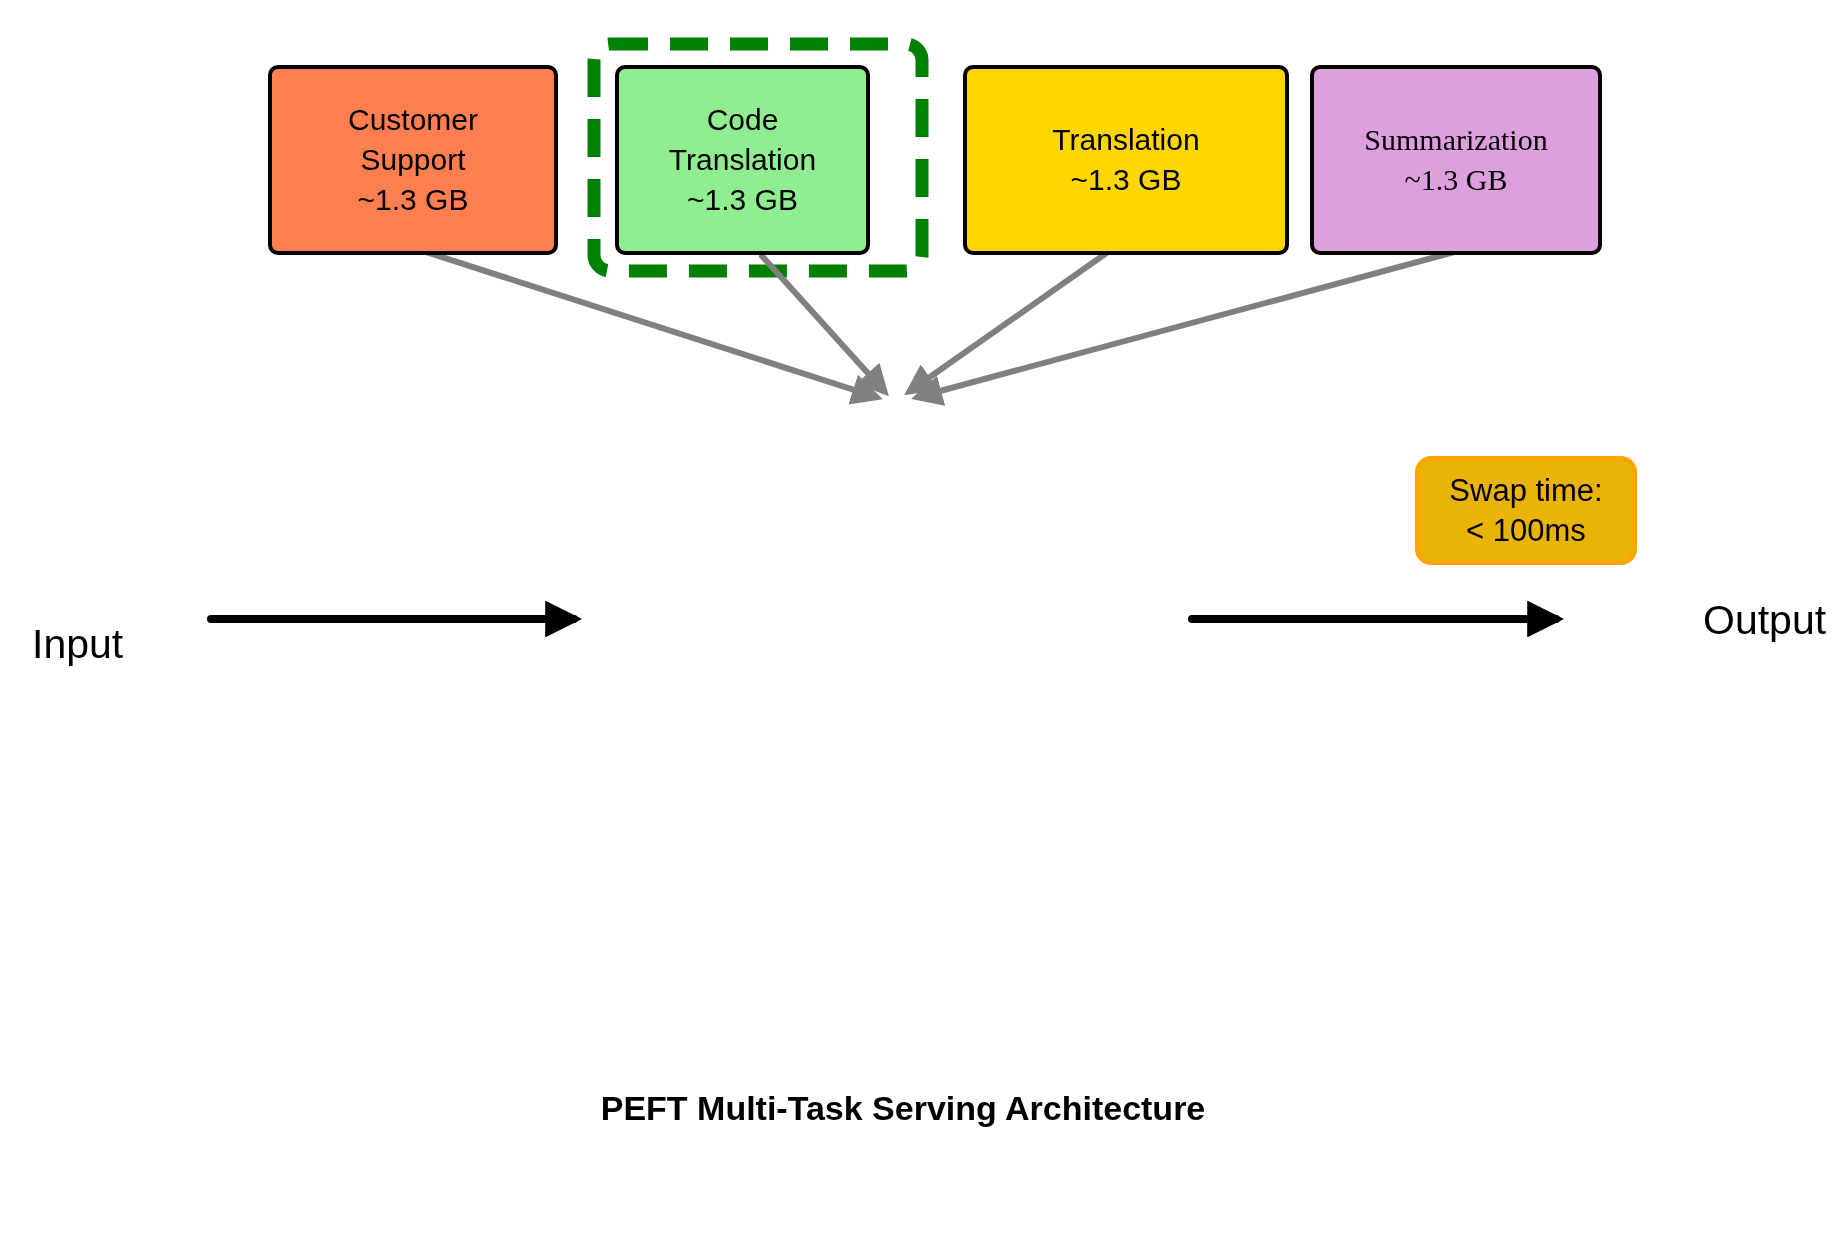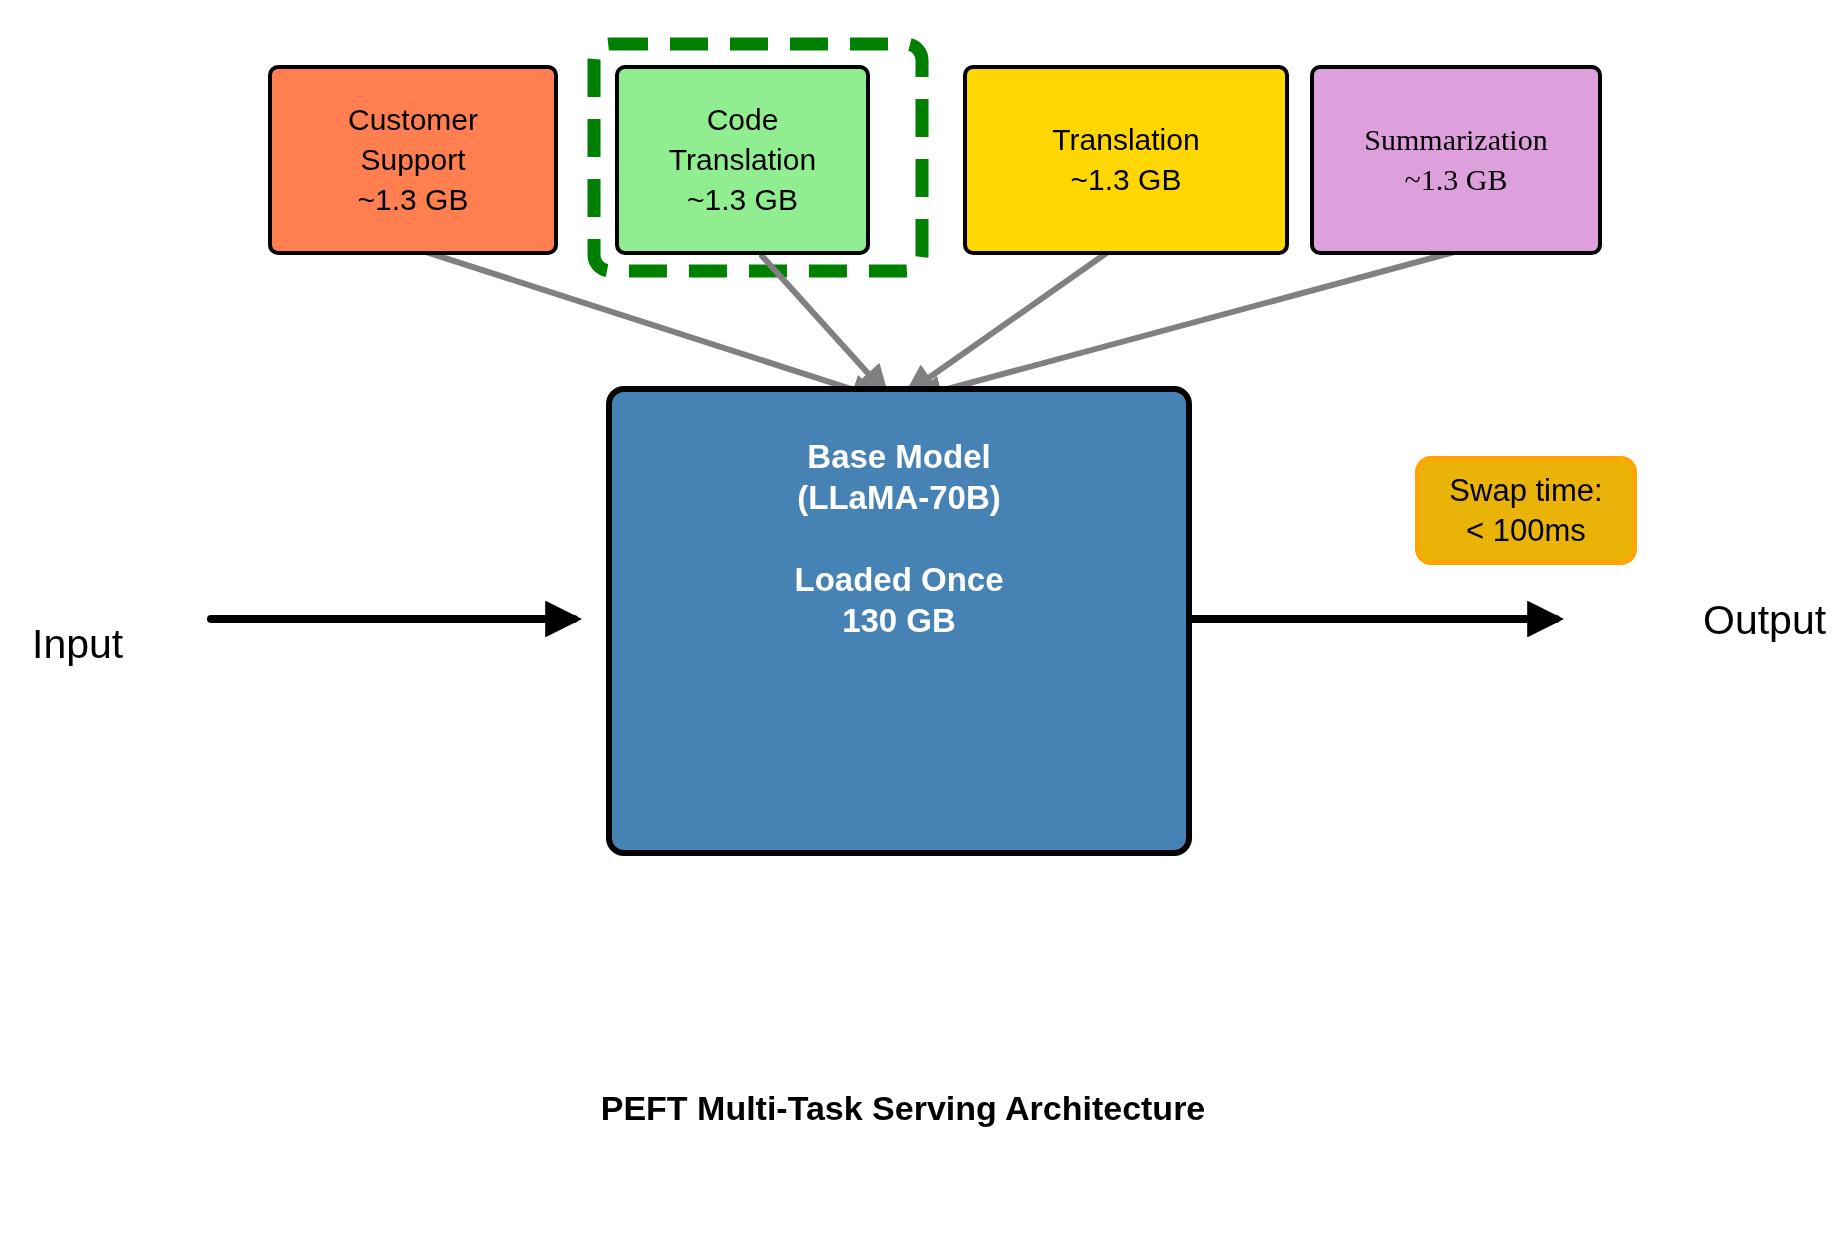--- a/index.html
+++ b/index.html
@@ -92,27 +92,20 @@
   <div class="adapter" id="adapter-translation" style="background-color: rgb(255, 215, 0);">
     <span class="line">Translation</span>
     <span class="line">~1.3 GB</span>
   </div>
 
   <div class="adapter" id="adapter-summarization" style="background-color: rgb(221, 160, 221);">
     <span class="line">Summarization</span>
     <span class="line">~1.3 GB</span>
   </div>
 
-  <div class="base-model" style="background-color: rgb(70, 130, 180);">
-    <span class="bm-line">Base Model</span>
-    <span class="bm-line">(LLaMA-70B)</span>
-    <span class="bm-line"></span>
-    <span class="bm-line">Loaded Once</span>
-    <span class="bm-line">130 GB</span>
-  </div>
 
   <div class="swap-badge" style="background-color: #eab308;">
     <span class="swap-line">Swap time:</span>
     <span class="swap-line">&lt; 100ms</span>
   </div>
 
   <div class="io-label" id="input-label">Input</div>
   <div class="io-label" id="output-label">Output</div>
 
   <div class="diagram-title">PEFT Multi-Task Serving Architecture</div>

